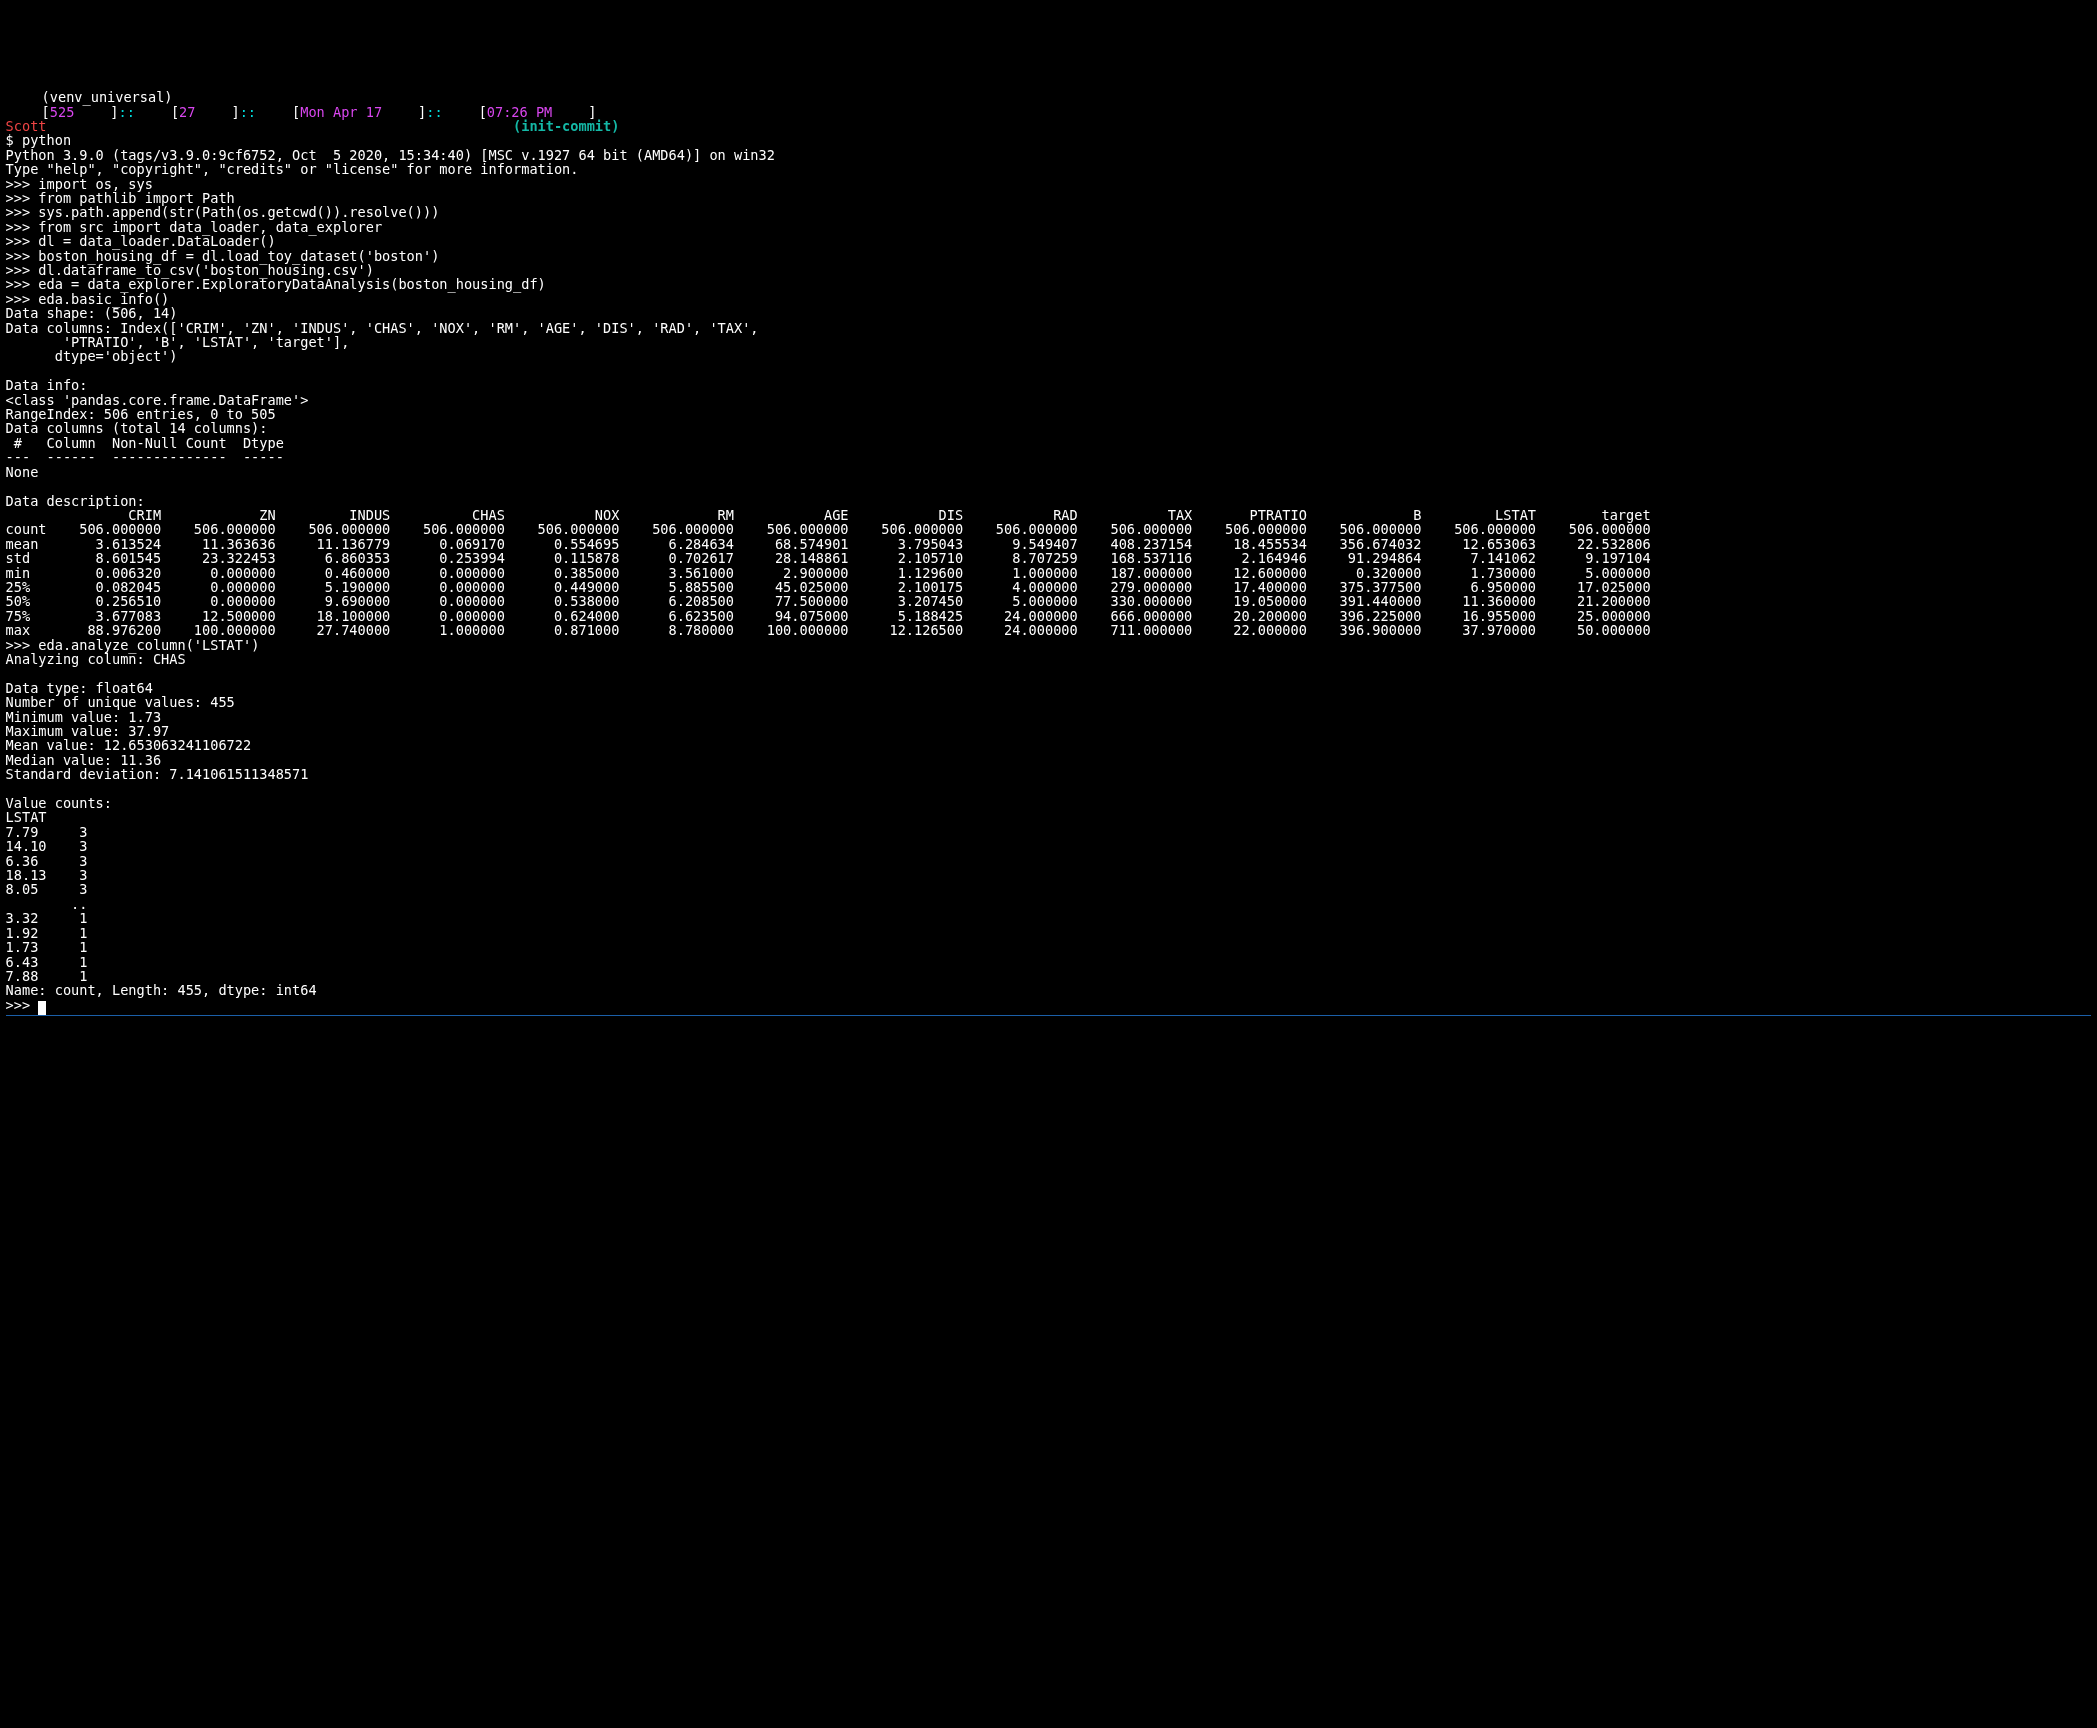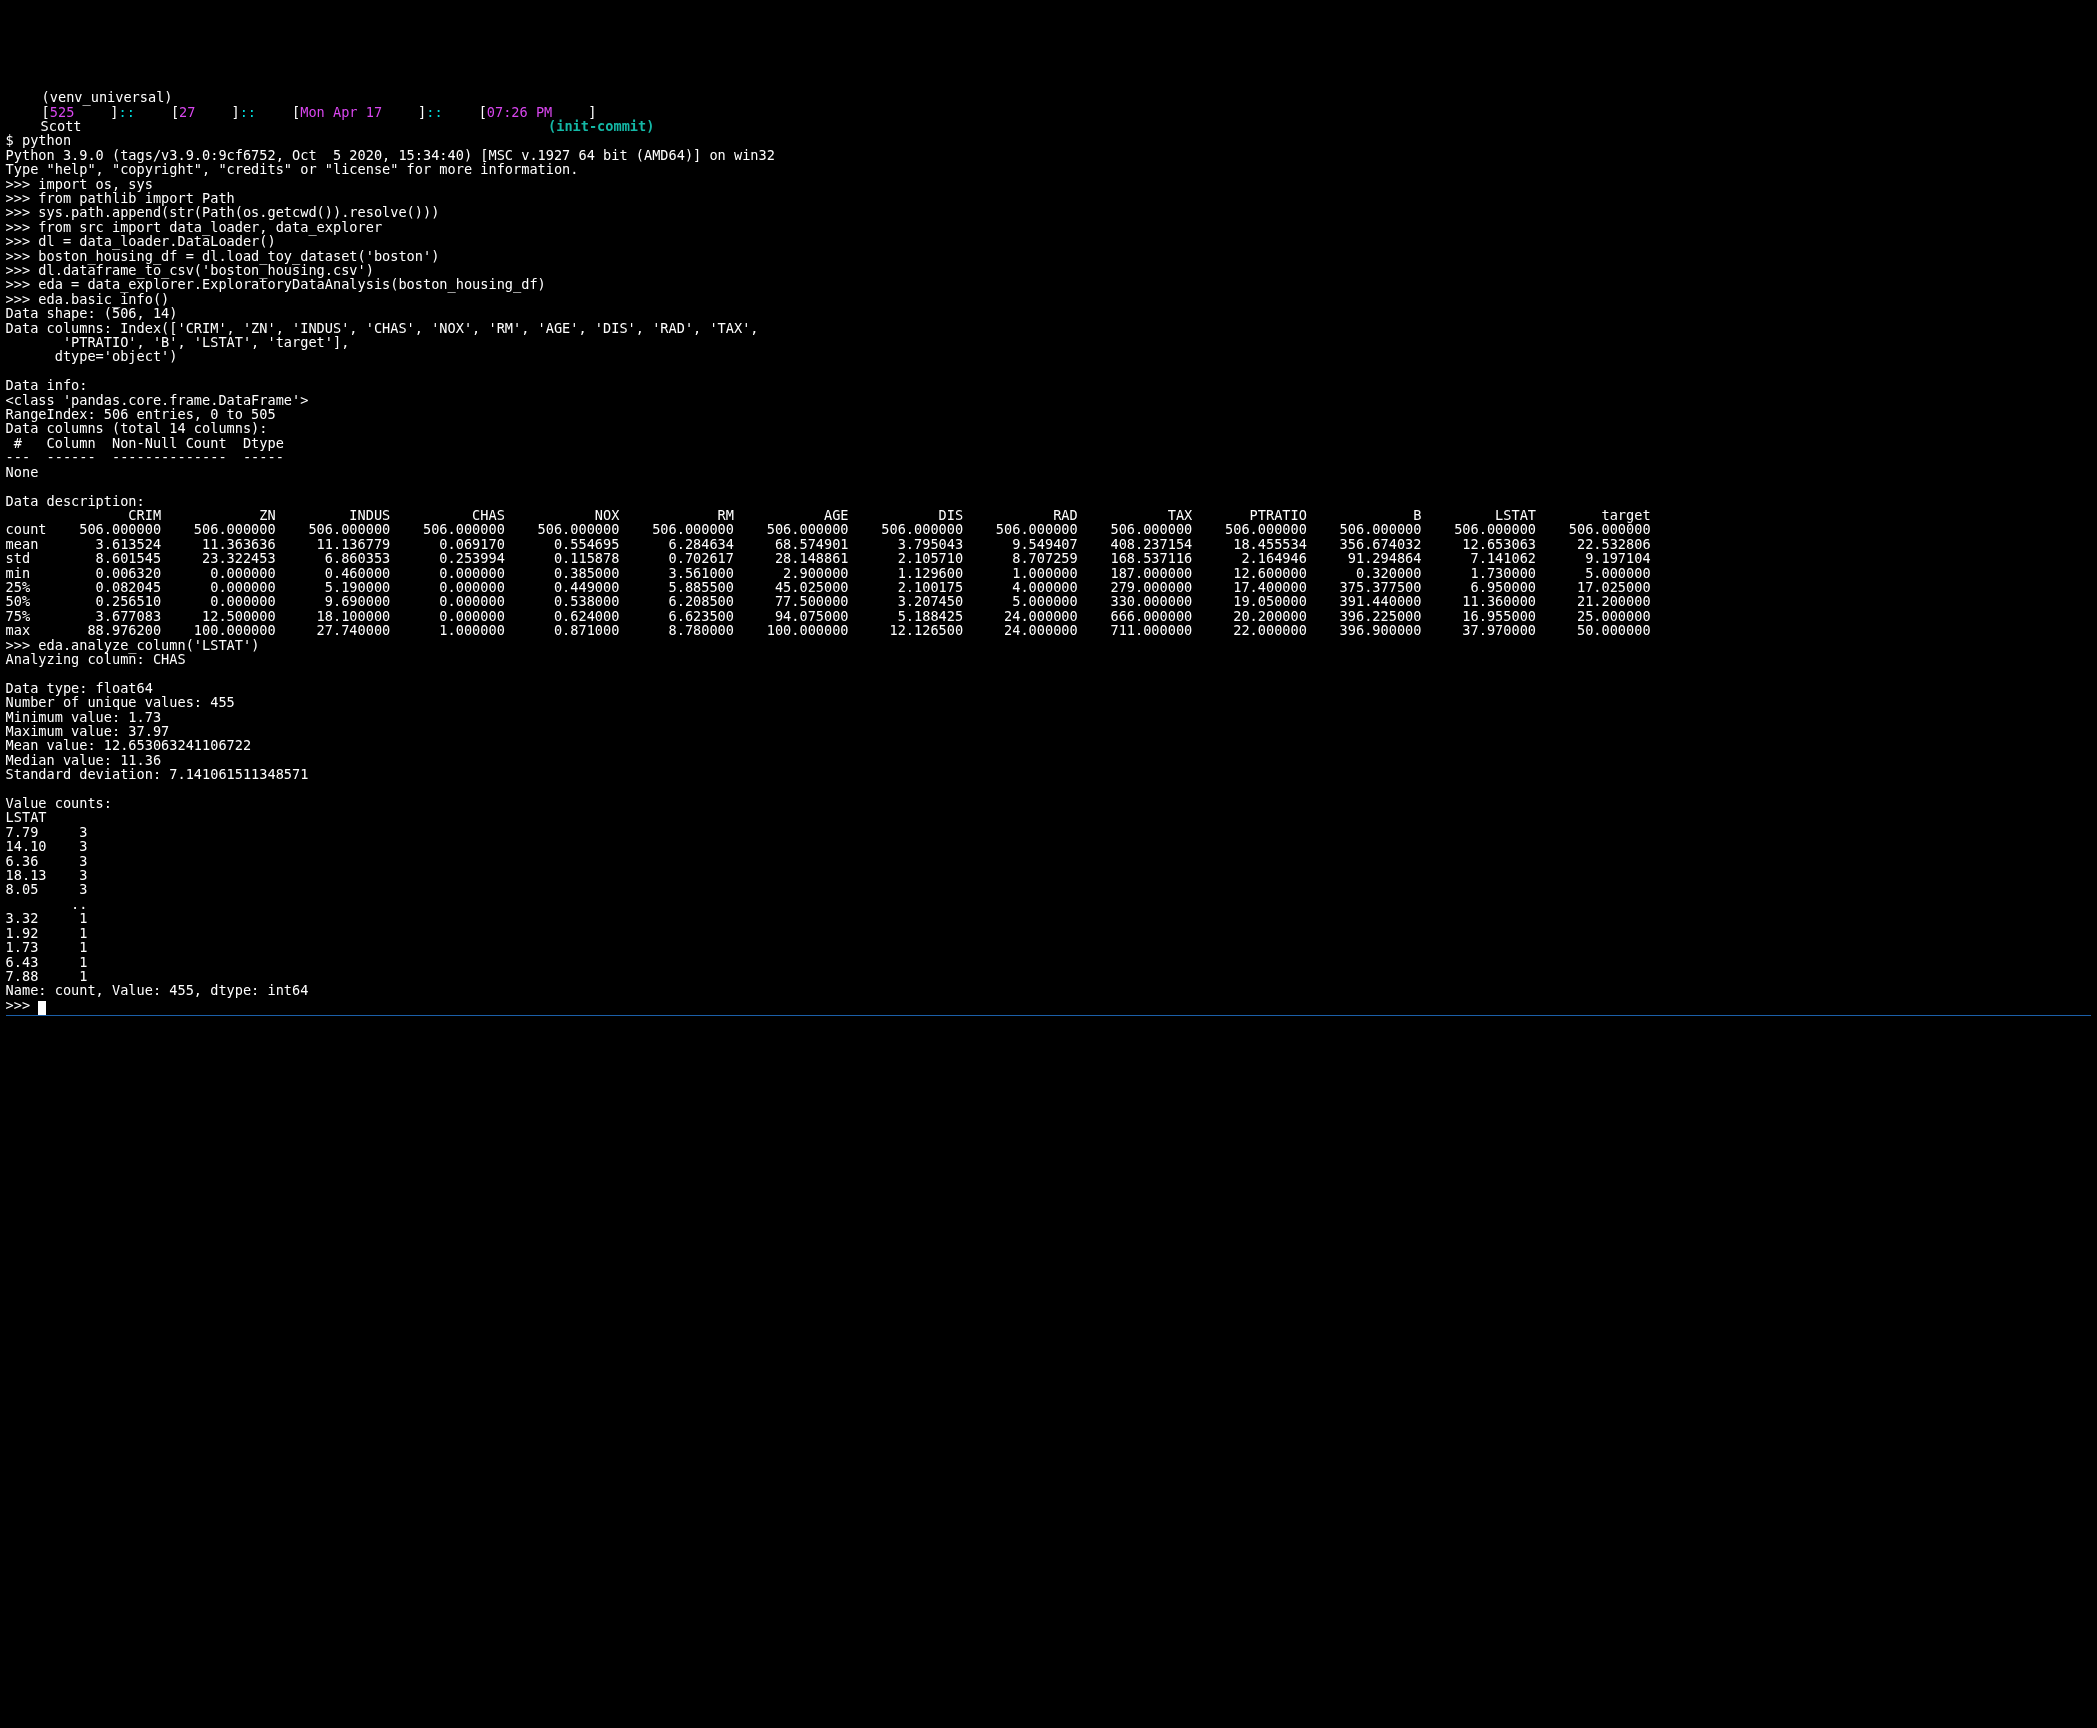--- a/index.html
+++ b/index.html
@@ -11,21 +11,21 @@
     font-size: 13.6px;
     line-height: 1.06;
     white-space: pre;
     overflow-x: auto;
   }
   .wrap { padding: 3.7px 5.6px 9.3px 5.6px; }
   .c-white  { color: #ffffff; margin-left: 36px; }
   .c-cyan   { color: #00d9d9; }
   .c-cyanb  { color: #14b8a6; font-weight: bold; }
   .c-mag    { color: #d946ef; }
-  .c-green  { color: #ffffff; margin-left: 35px; }
+  .c-green  { color: #ef4444; }
   .c-prompt { color: #ffffff; }
   .cursor {
     display: inline-block;
     width: 7.4px; height: 14px;
     background: #ffffff;
     vertical-align: text-bottom;
     margin-bottom: -1.9px;
   }
   .hr-bottom {
     border: 0;
@@ -94,19 +94,19 @@
 14.10    3
 6.36     3
 18.13    3
 8.05     3</span>
 <span>        ..</span>
 <span id="vc-bot">3.32     1
 1.92     1
 1.73     1
 6.43     1
 7.88     1</span>
-<span>Name: count, Value: 455, dtype: int64</span>
+<span>Name: count, Length: 455, dtype: int64</span>
 <span>&gt;&gt;&gt; </span><span class="cursor"></span>
 <hr class="hr-bottom">
 </div>
 
 
 
 
 </body></html>

